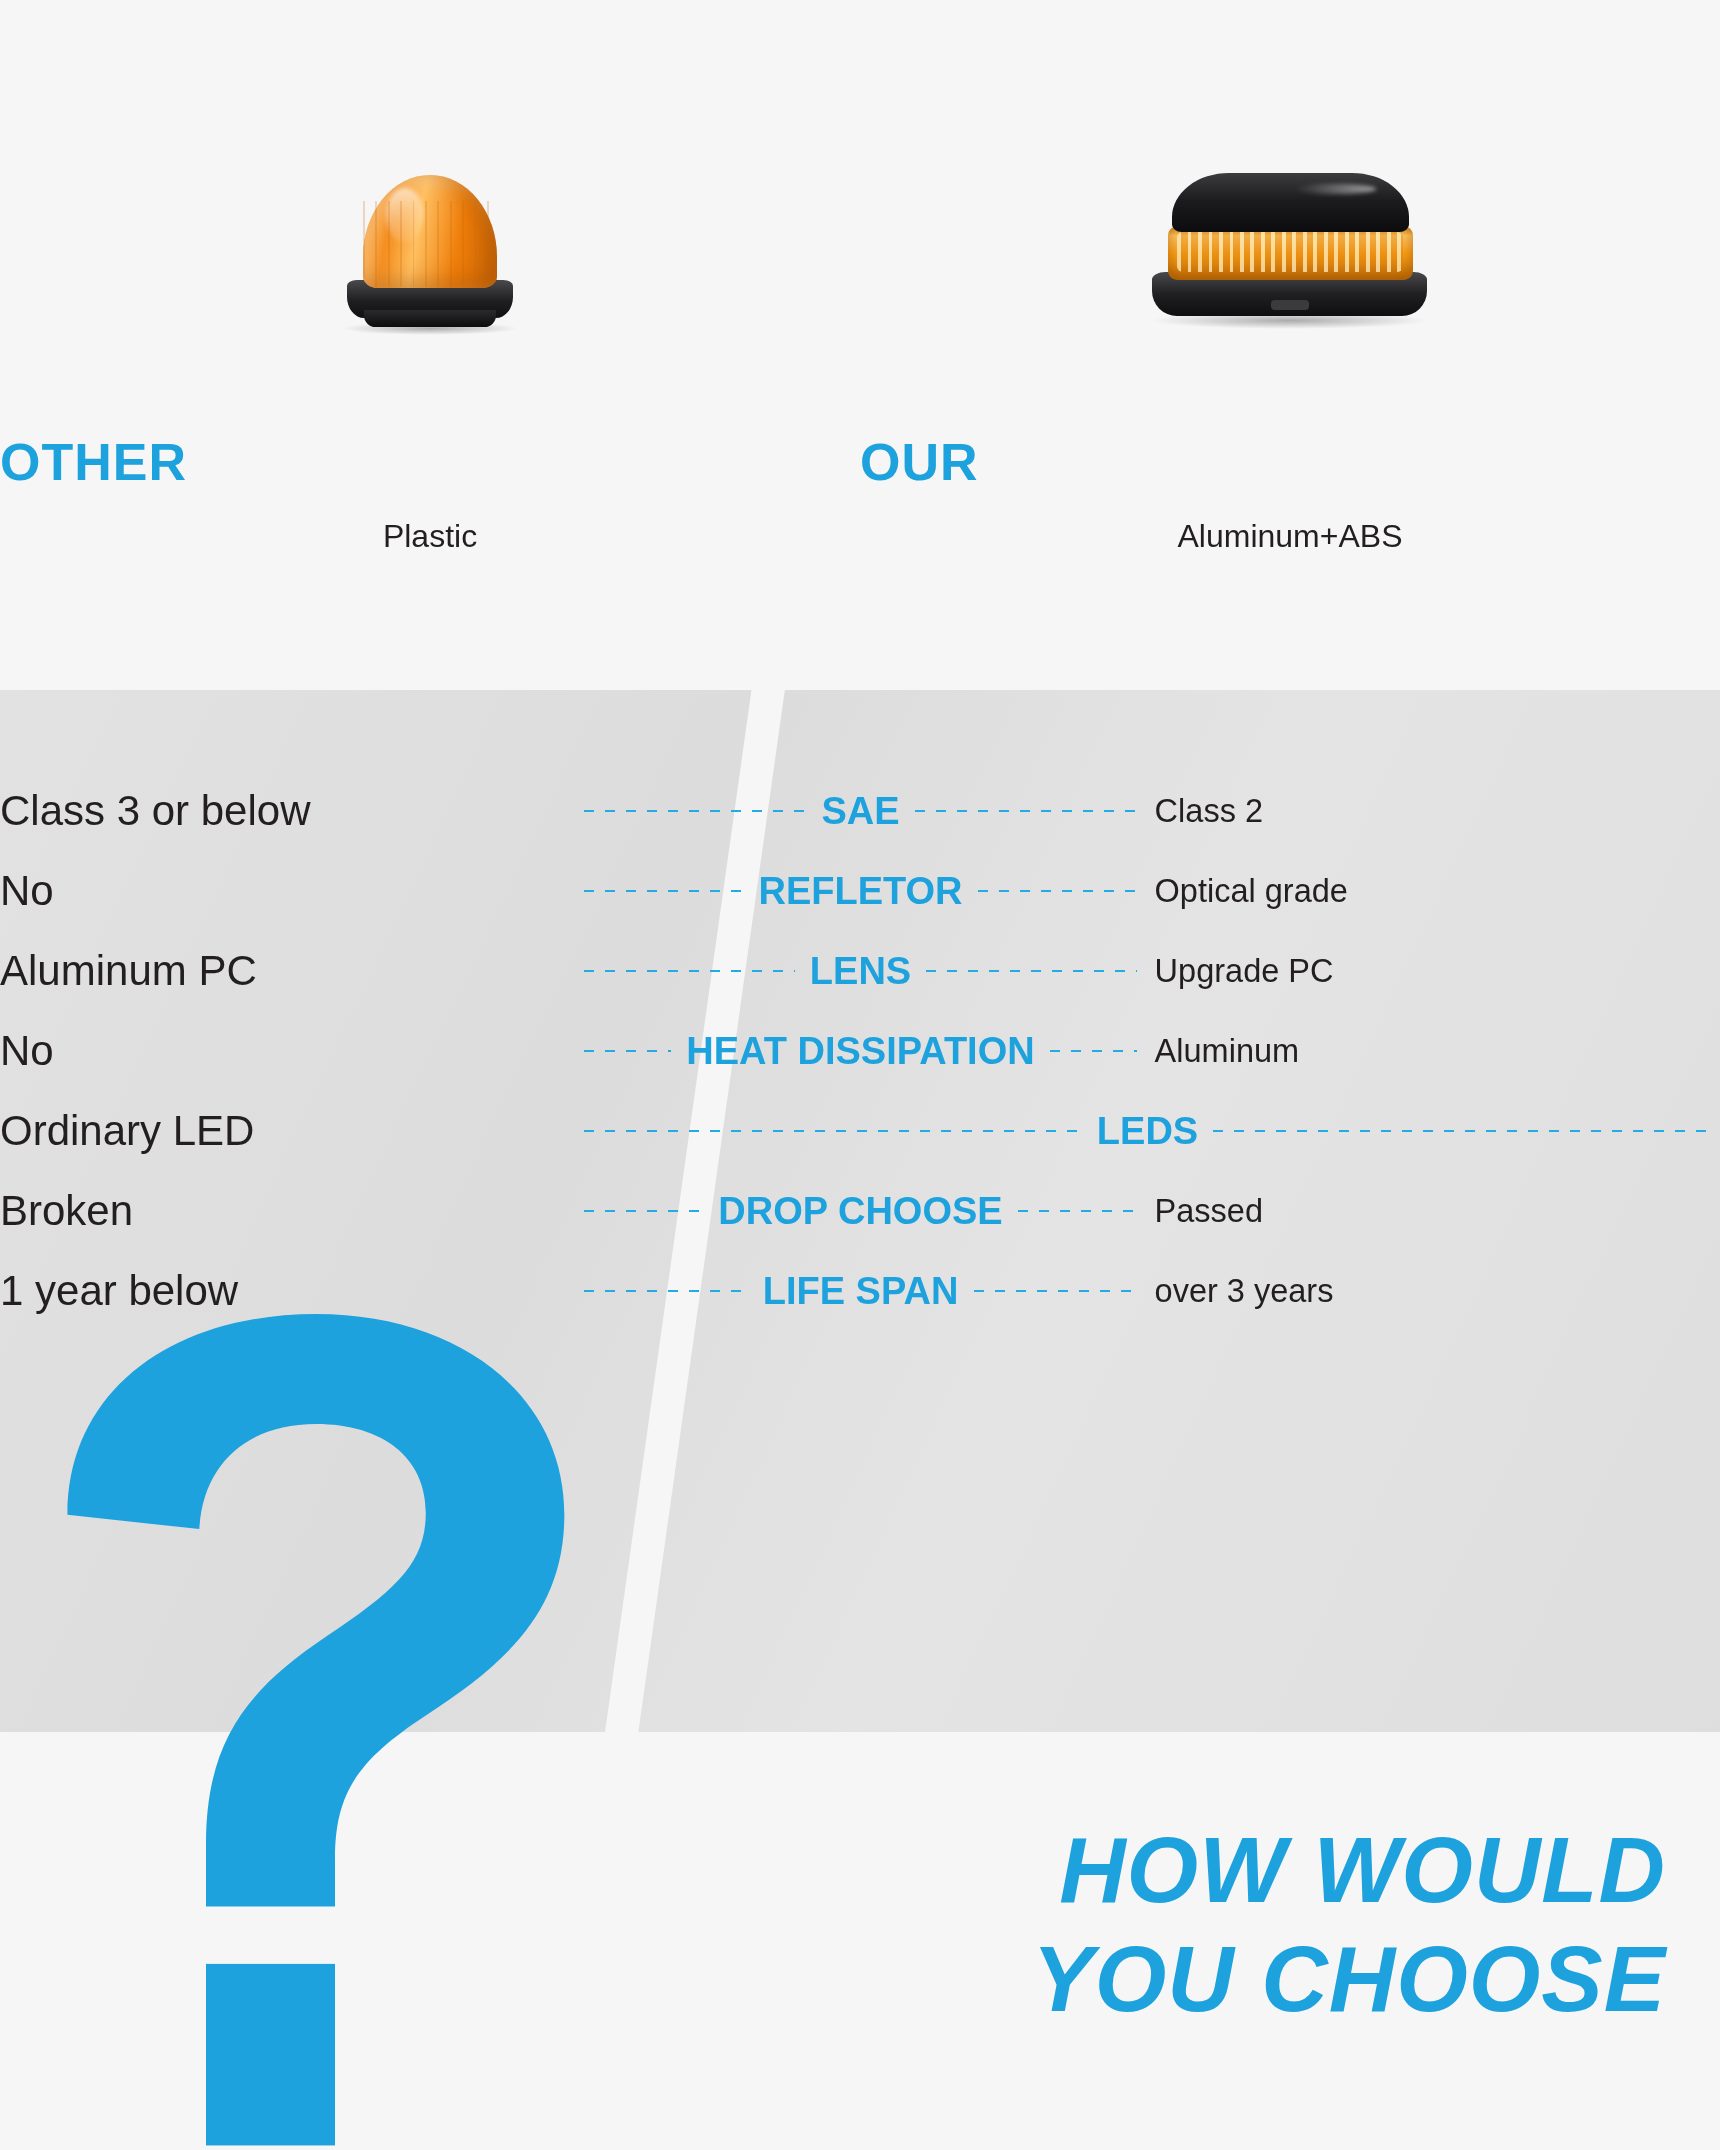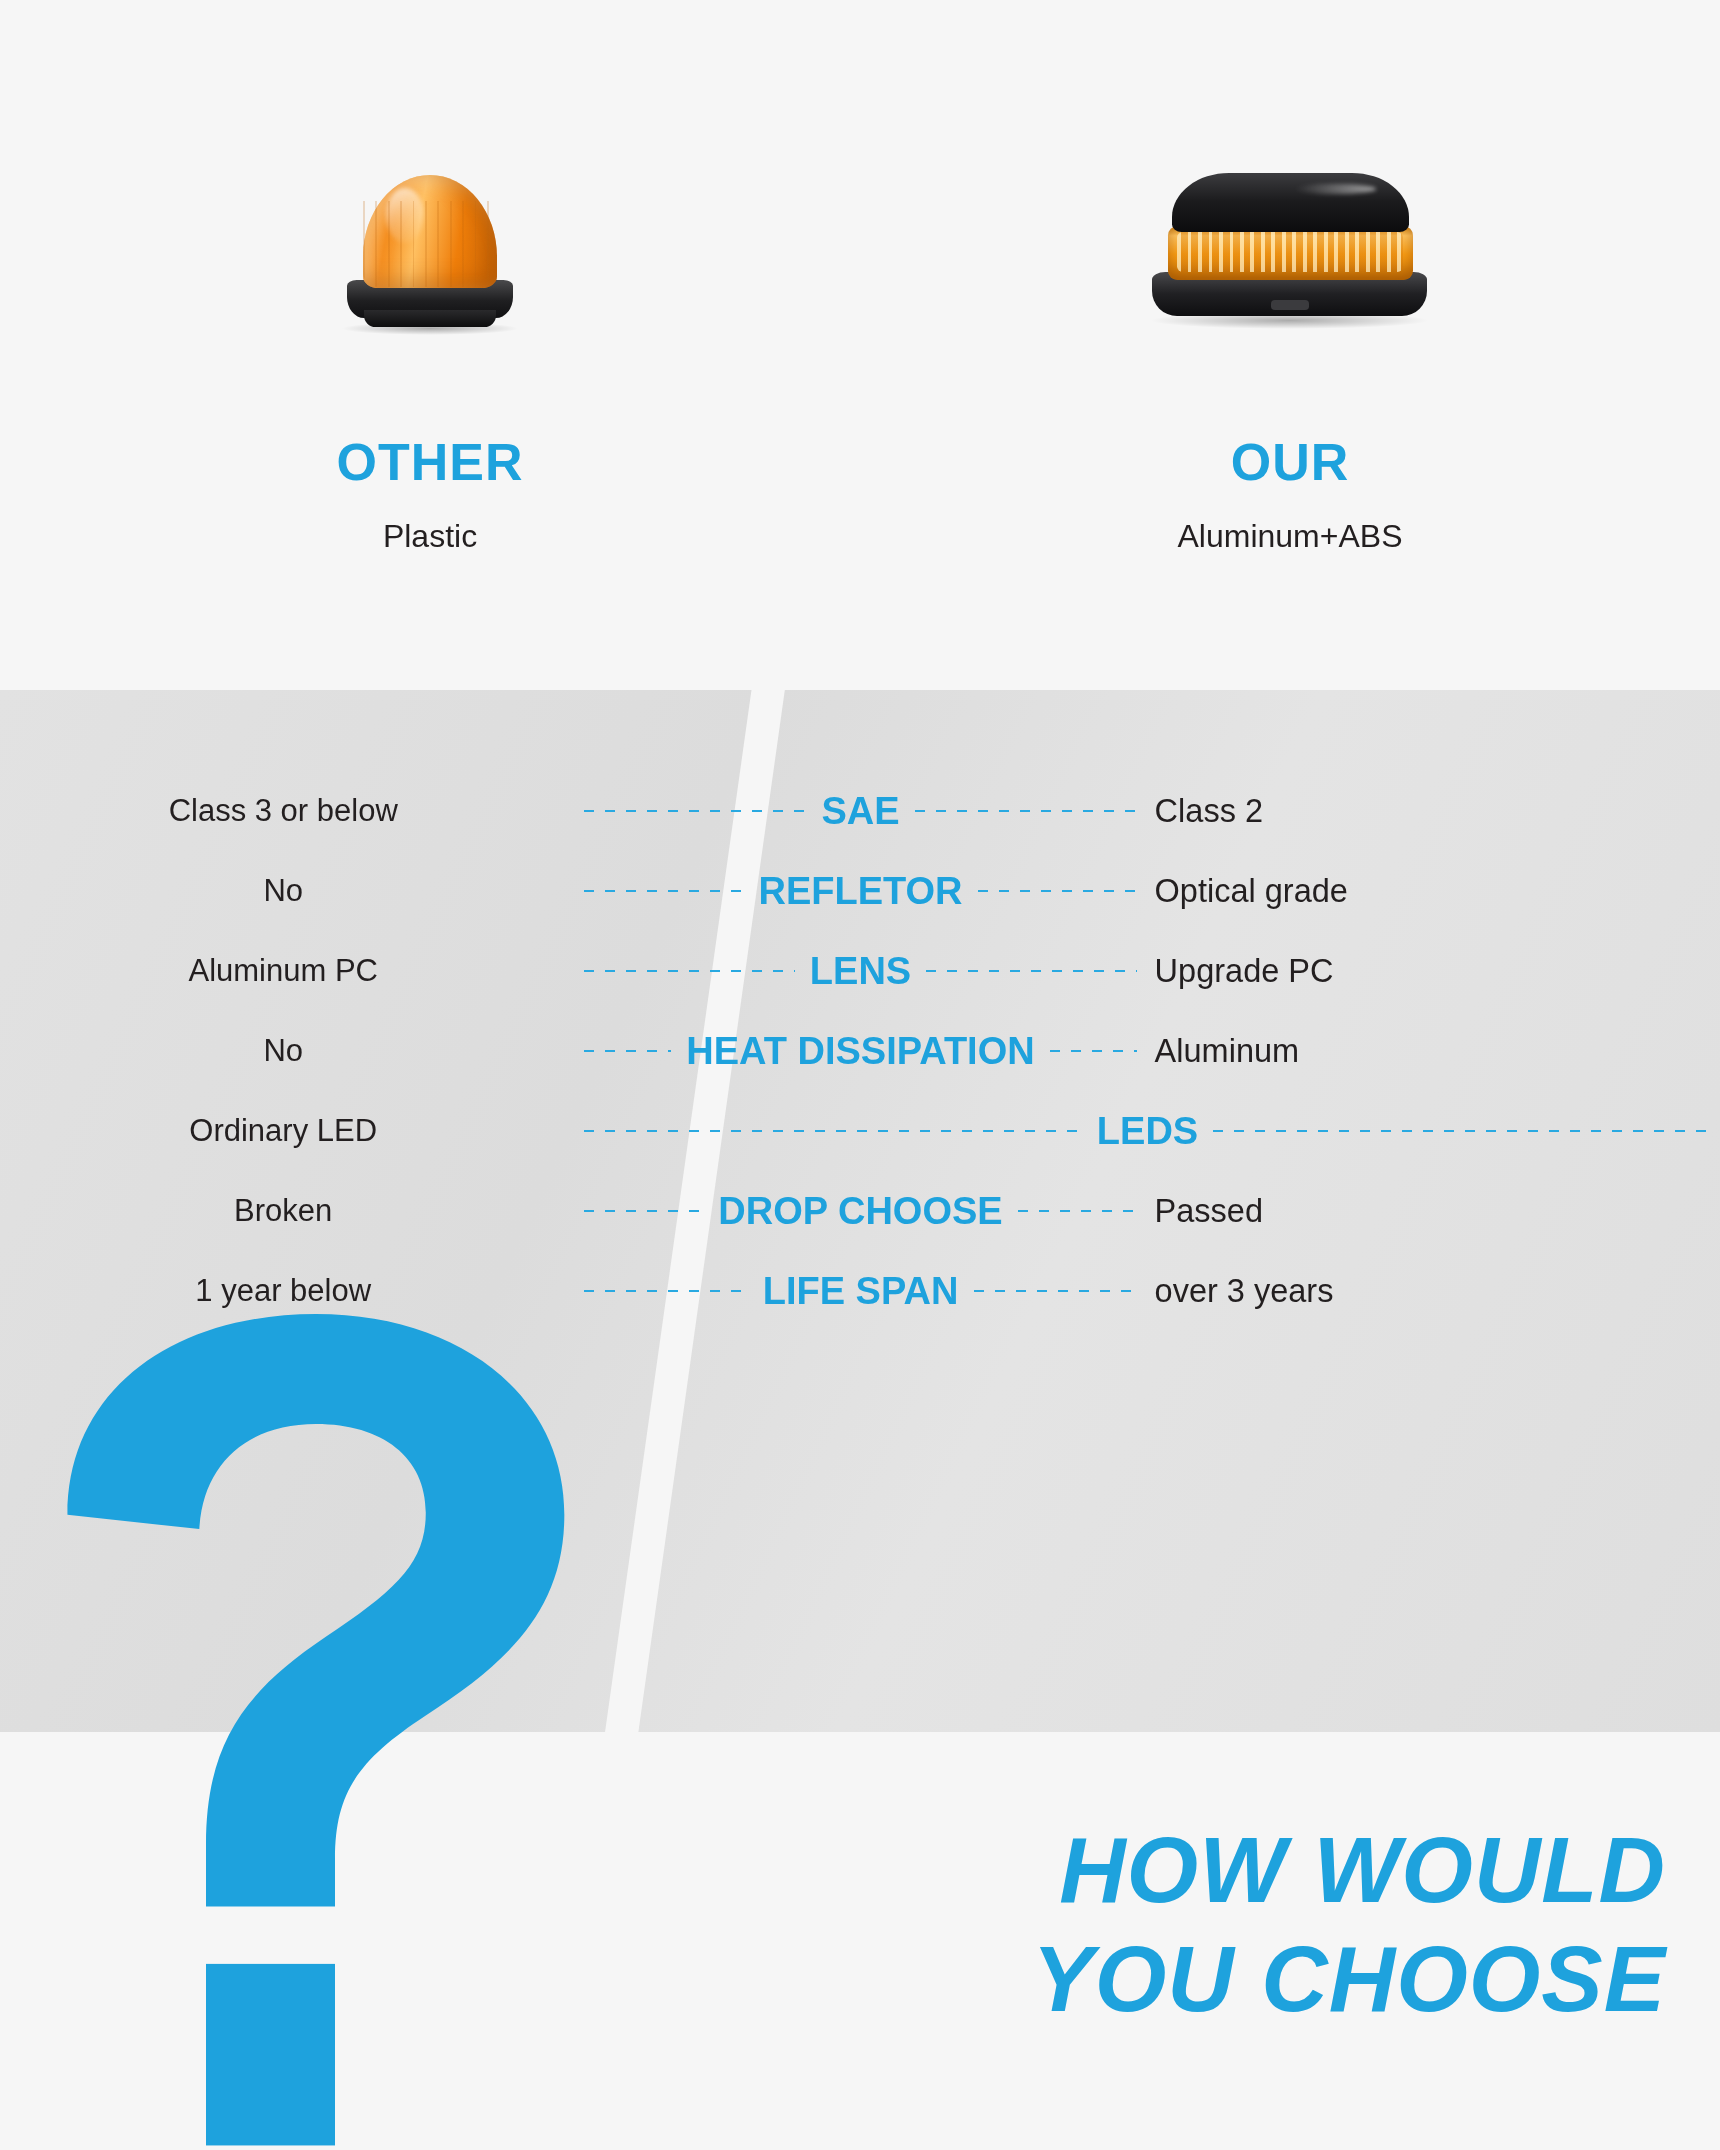--- a/index.html
+++ b/index.html
@@ -186,21 +186,20 @@
     height: 17px;
     border-radius: 50%;
     background: radial-gradient(ellipse at center, rgba(0,0,0,.30), rgba(0,0,0,0) 70%);
   }
 
   .product-title {
     position: absolute;
     top: 432px;
     left: 0;
     width: 860px;
-    text-align: center;
     font-size: 52px;
     font-weight: bold;
     color: #1ea2dd;
     letter-spacing: 1px;
   }
   .product-sub {
     position: absolute;
     top: 518px;
     left: 0;
     width: 860px;
@@ -237,23 +236,23 @@
     width: 1721px;
   }
   .spec-row {
     position: relative;
     height: 80px;
     display: flex;
     align-items: center;
   }
   .spec-left {
     width: 574px;
-    text-align: center;
+    text-align: left;
     padding-right: 7.6px;
-    font-size: 31px;
+    font-size: 42px;
     color: #231f20;
     box-sizing: border-box;
   }
   .spec-dots-l {
     flex: 1;
     height: 1.9px;
     margin: 0 9.6px;
     background-image: linear-gradient(90deg, #29a9e1 0 10.5px, rgba(0,0,0,0) 10.5px 21px);
     background-size: 21px 1.9px;
     background-repeat: repeat-x;

